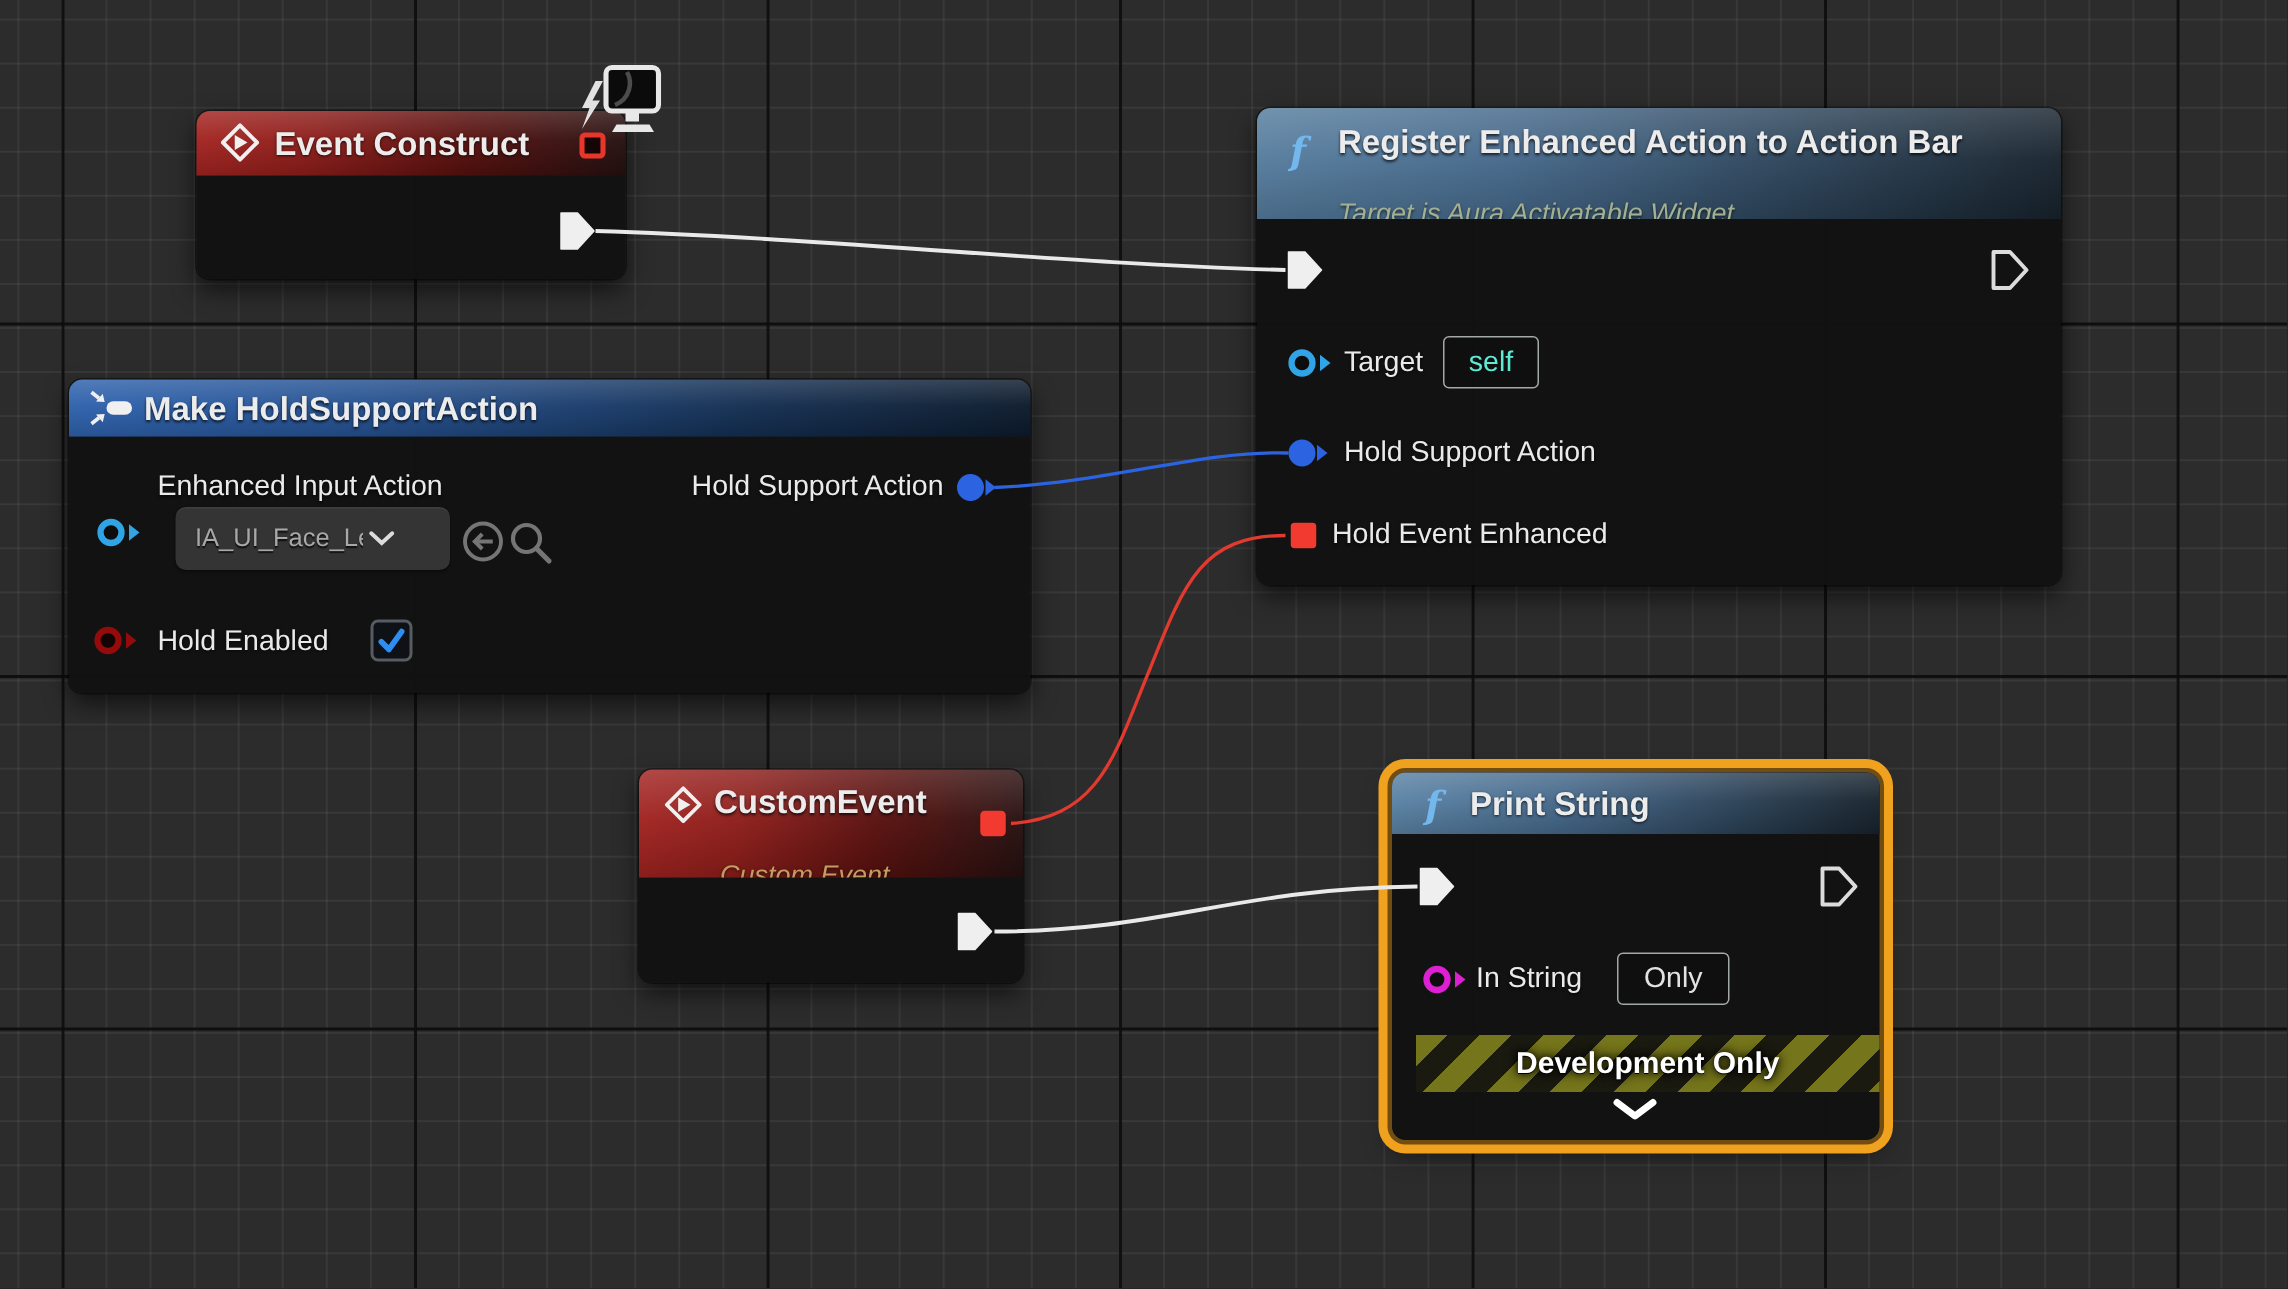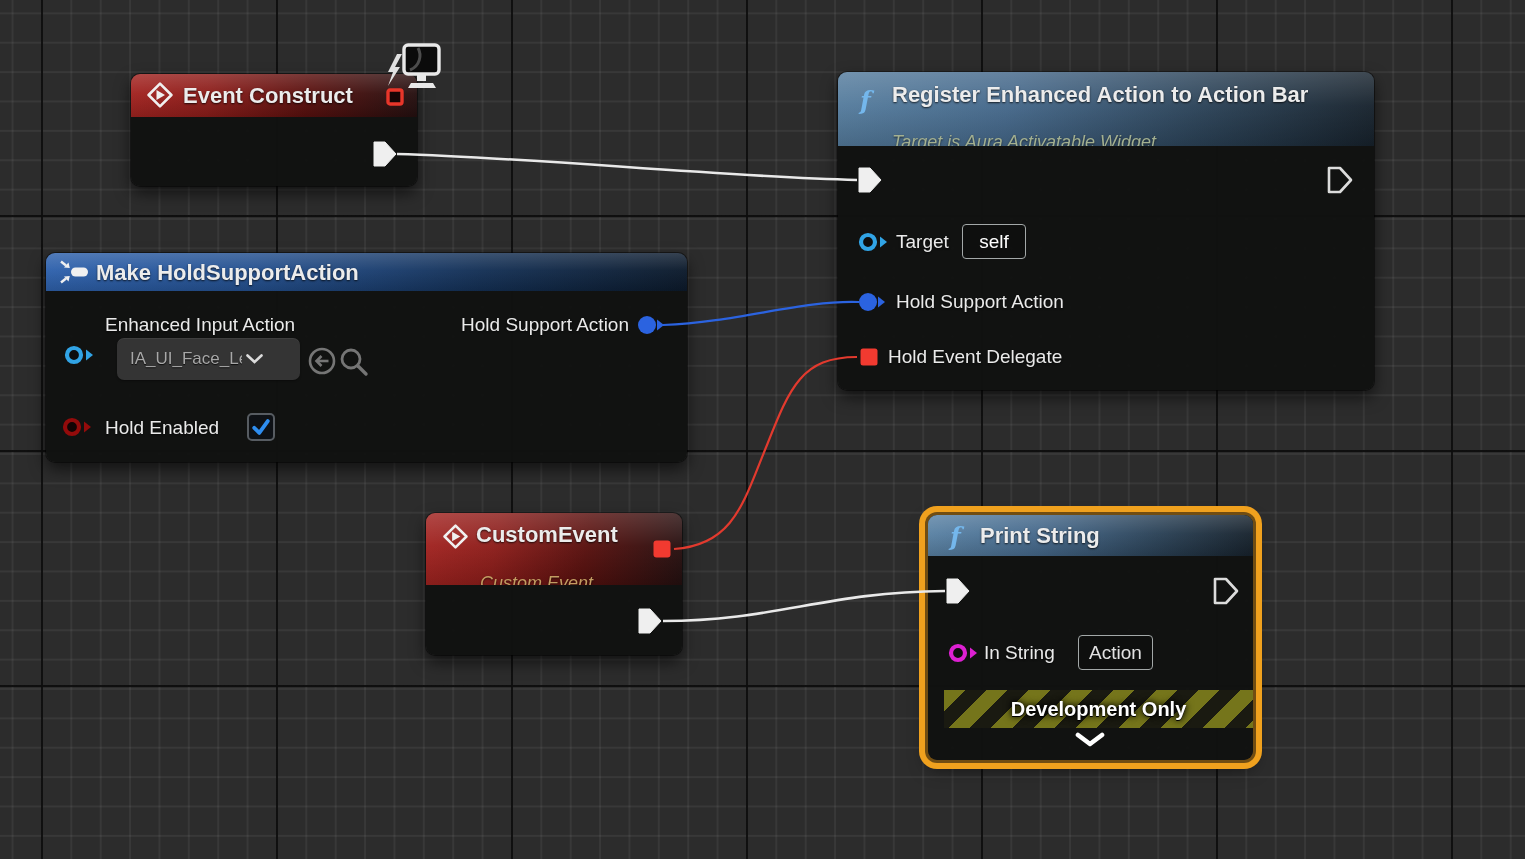--- a/index.html
+++ b/index.html
@@ -38,21 +38,21 @@
     text-shadow:0 1px 2px rgba(0,0,0,.6);margin-top:20px;}
   .ficon{
     position:absolute;z-index:2;color:#74b7ec;font-family:"DejaVu Serif",serif;
     font-style:italic;font-weight:bold;font-size:25px;line-height:1;
   }
   .pinlab{position:absolute;color:#eaeaea;font-size:19px;height:24px;line-height:24px;white-space:nowrap;
     text-shadow:0 1px 2px rgba(0,0,0,.6);}
   .pin{position:absolute;}
   .valbox{
     position:absolute;border:1.5px solid #a3a8a8;border-radius:4px;background:rgba(8,8,8,.25);
-    color:#ffffff;font-size:19px;display:flex;align-items:center;justify-content:center;
+    color:#5eead4;font-size:19px;display:flex;align-items:center;justify-content:center;
   }
   .dropdown{
     position:absolute;background:#343434;border-radius:7px;box-shadow:inset 0 1px 0 rgba(255,255,255,.06),0 1px 2px rgba(0,0,0,.4);
     display:flex;align-items:center;
   }
   .dropdown .ddtext{
     color:#a8a8a8;font-size:17px;margin-left:13px;width:112px;overflow:hidden;white-space:nowrap;
     text-shadow:0 1px 1px rgba(0,0,0,.8);
   }
   .checkbox{
@@ -122,21 +122,21 @@
 
     <svg class="pin" style="left:20px;top:219px;" width="30" height="22" viewBox="0 0 30 22">
       <circle cx="10" cy="11" r="9" fill="#2b63e0"></circle>
       <polygon points="20,5.5 27,11 20,16.5" fill="#2b63e0"></polygon>
     </svg>
     <div class="pinlab" style="left:58px;top:218px;">Hold Support Action</div>
 
     <svg class="pin" style="left:21px;top:275px;" width="20" height="20" viewBox="0 0 20 20">
       <rect x="1.5" y="1.5" width="17" height="17" rx="2.5" fill="#f23a30"></rect>
     </svg>
-    <div class="pinlab" style="left:50px;top:273px;">Hold Event Delegate</div>
+    <div class="pinlab" style="left:50px;top:273px;">Hold Event Enhanced</div>
   </div>
 
   <div class="node" style="left:46px;top:253px;width:641px;height:209px;">
     <div class="hdr hdr-struct" style="height:38px;">
       <svg style="position:absolute;left:14px;top:6px;z-index:2;" width="30" height="26" viewBox="0 0 30 26">
         <rect x="11" y="8.5" width="17" height="9" rx="4.5" fill="#f0f0f0"></rect>
         <path d="M1,2.5 L6,6.5" stroke="#f0f0f0" stroke-width="2.4"></path>
         <polygon points="8.5,3.5 9.8,9 4,8.6" fill="#f0f0f0"></polygon>
         <path d="M1,23.5 L6,19.5" stroke="#f0f0f0" stroke-width="2.4"></path>
         <polygon points="8.5,22.5 9.8,17 4,17.4" fill="#f0f0f0"></polygon>
@@ -210,21 +210,21 @@
       <polygon points="3,4 14,4 25,16 14,28 3,28" fill="#efefef" stroke="#efefef" stroke-linejoin="round"></polygon>
     </svg>
     <svg class="pin" style="left:284px;top:60px;" width="28" height="32" viewBox="0 0 28 32">
       <polygon points="3,4 14,4 25,16 14,28 3,28" fill="none" stroke="#dcdcdc" stroke-width="2.6" stroke-linejoin="round"></polygon>
     </svg>
     <svg class="pin" style="left:20px;top:127px;" width="30" height="22" viewBox="0 0 30 22">
       <circle cx="10" cy="11" r="7" fill="#0d0d0d" stroke="#dd20d2" stroke-width="4.2"></circle>
       <polygon points="22,5.5 29,11 22,16.5" fill="#dd20d2"></polygon>
     </svg>
     <div class="pinlab" style="left:56px;top:126px;">In String</div>
-    <div class="valbox" style="left:150px;top:120px;width:75px;height:35px;box-sizing:border-box;color:#e2e2e2;">Action</div>
+    <div class="valbox" style="left:150px;top:120px;width:75px;height:35px;box-sizing:border-box;color:#e2e2e2;">Only</div>
     <div class="banner" style="top:175px;height:38px;">
       <span>Development Only</span>
     </div>
     <svg class="pin" style="left:147px;top:217px;" width="30" height="16" viewBox="0 0 30 16">
       <path d="M3,3 L15,12 L27,3" fill="none" stroke="#ffffff" stroke-width="4.6" stroke-linecap="round" stroke-linejoin="round"></path>
     </svg>
   </div>
 
   <svg class="wires" width="1525" height="859" viewBox="0 0 1525 859">
     <path d="M397,154 C540,158 710,176 857,180" fill="none" stroke="#e9e9e9" stroke-width="2.6"></path>

